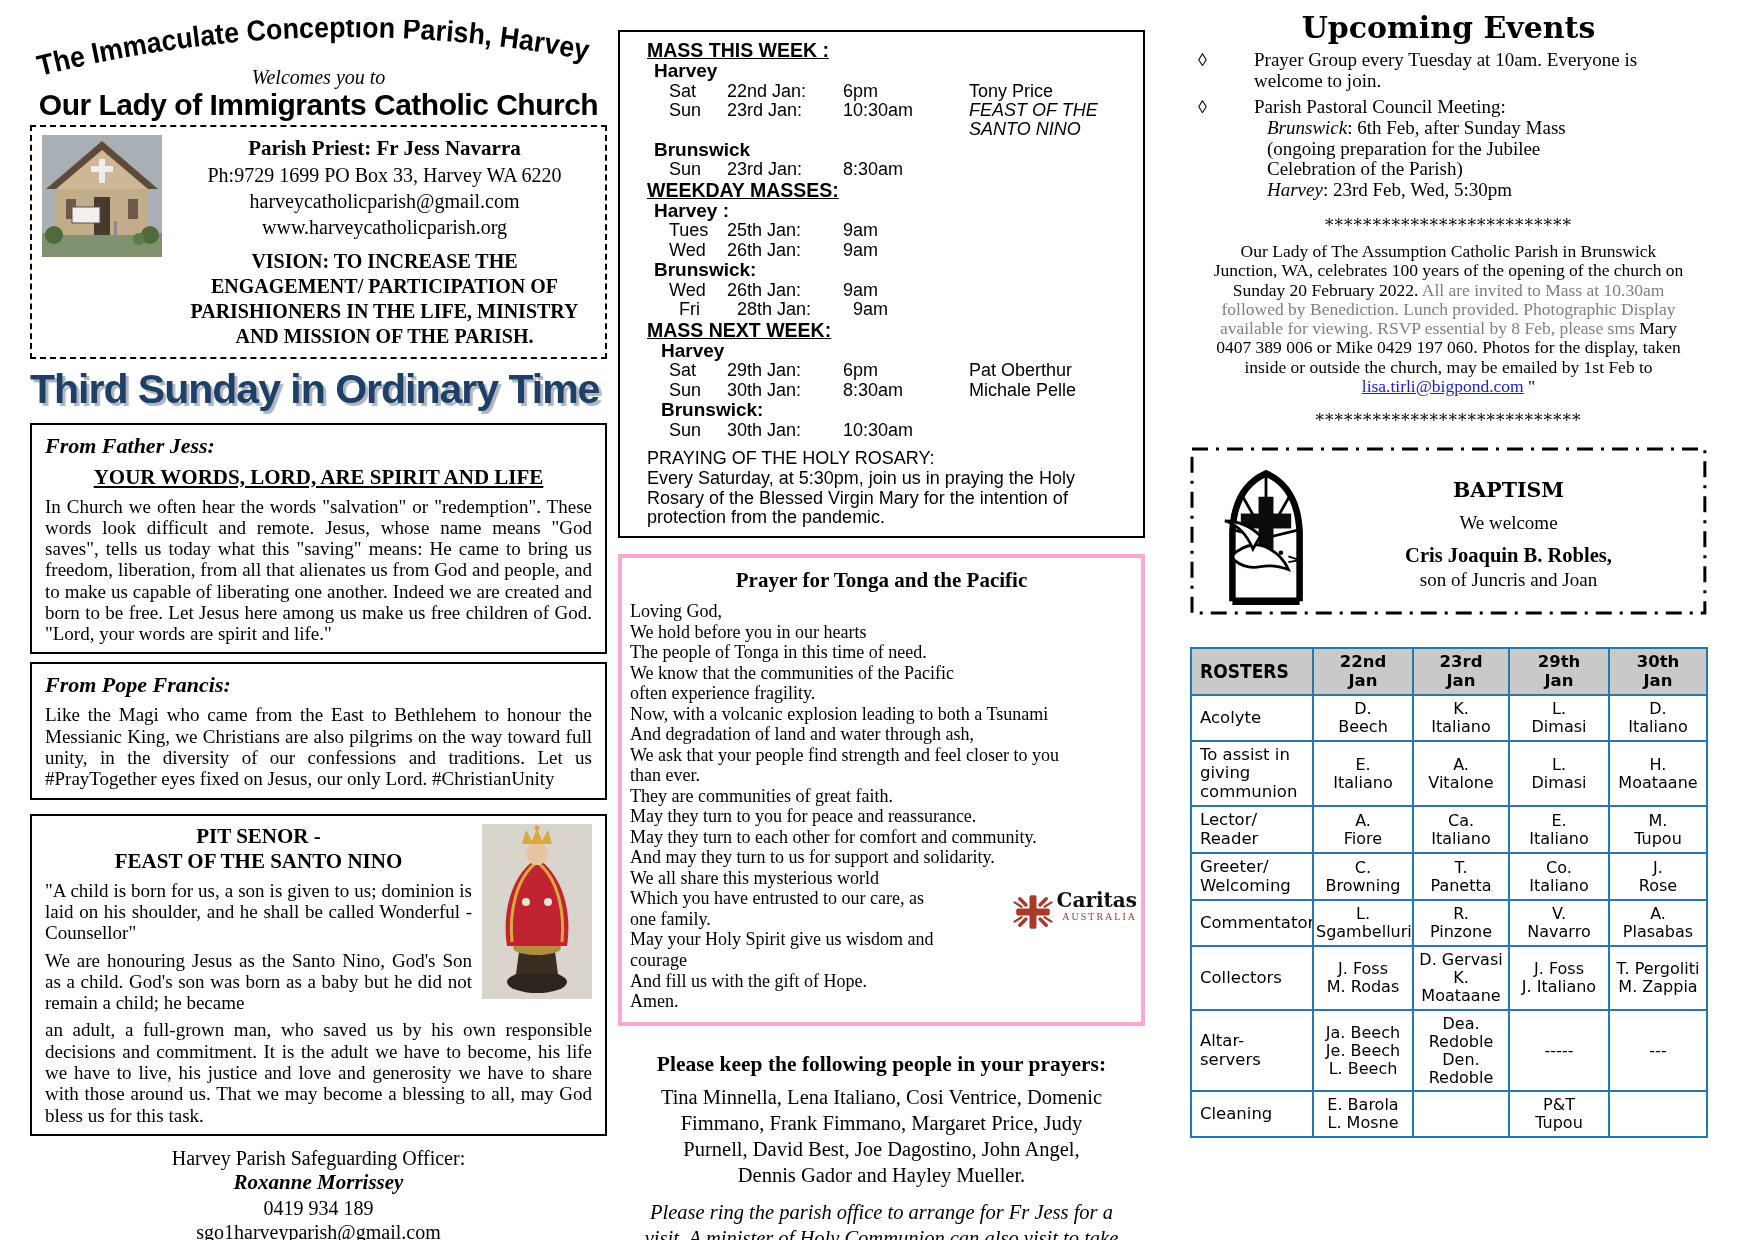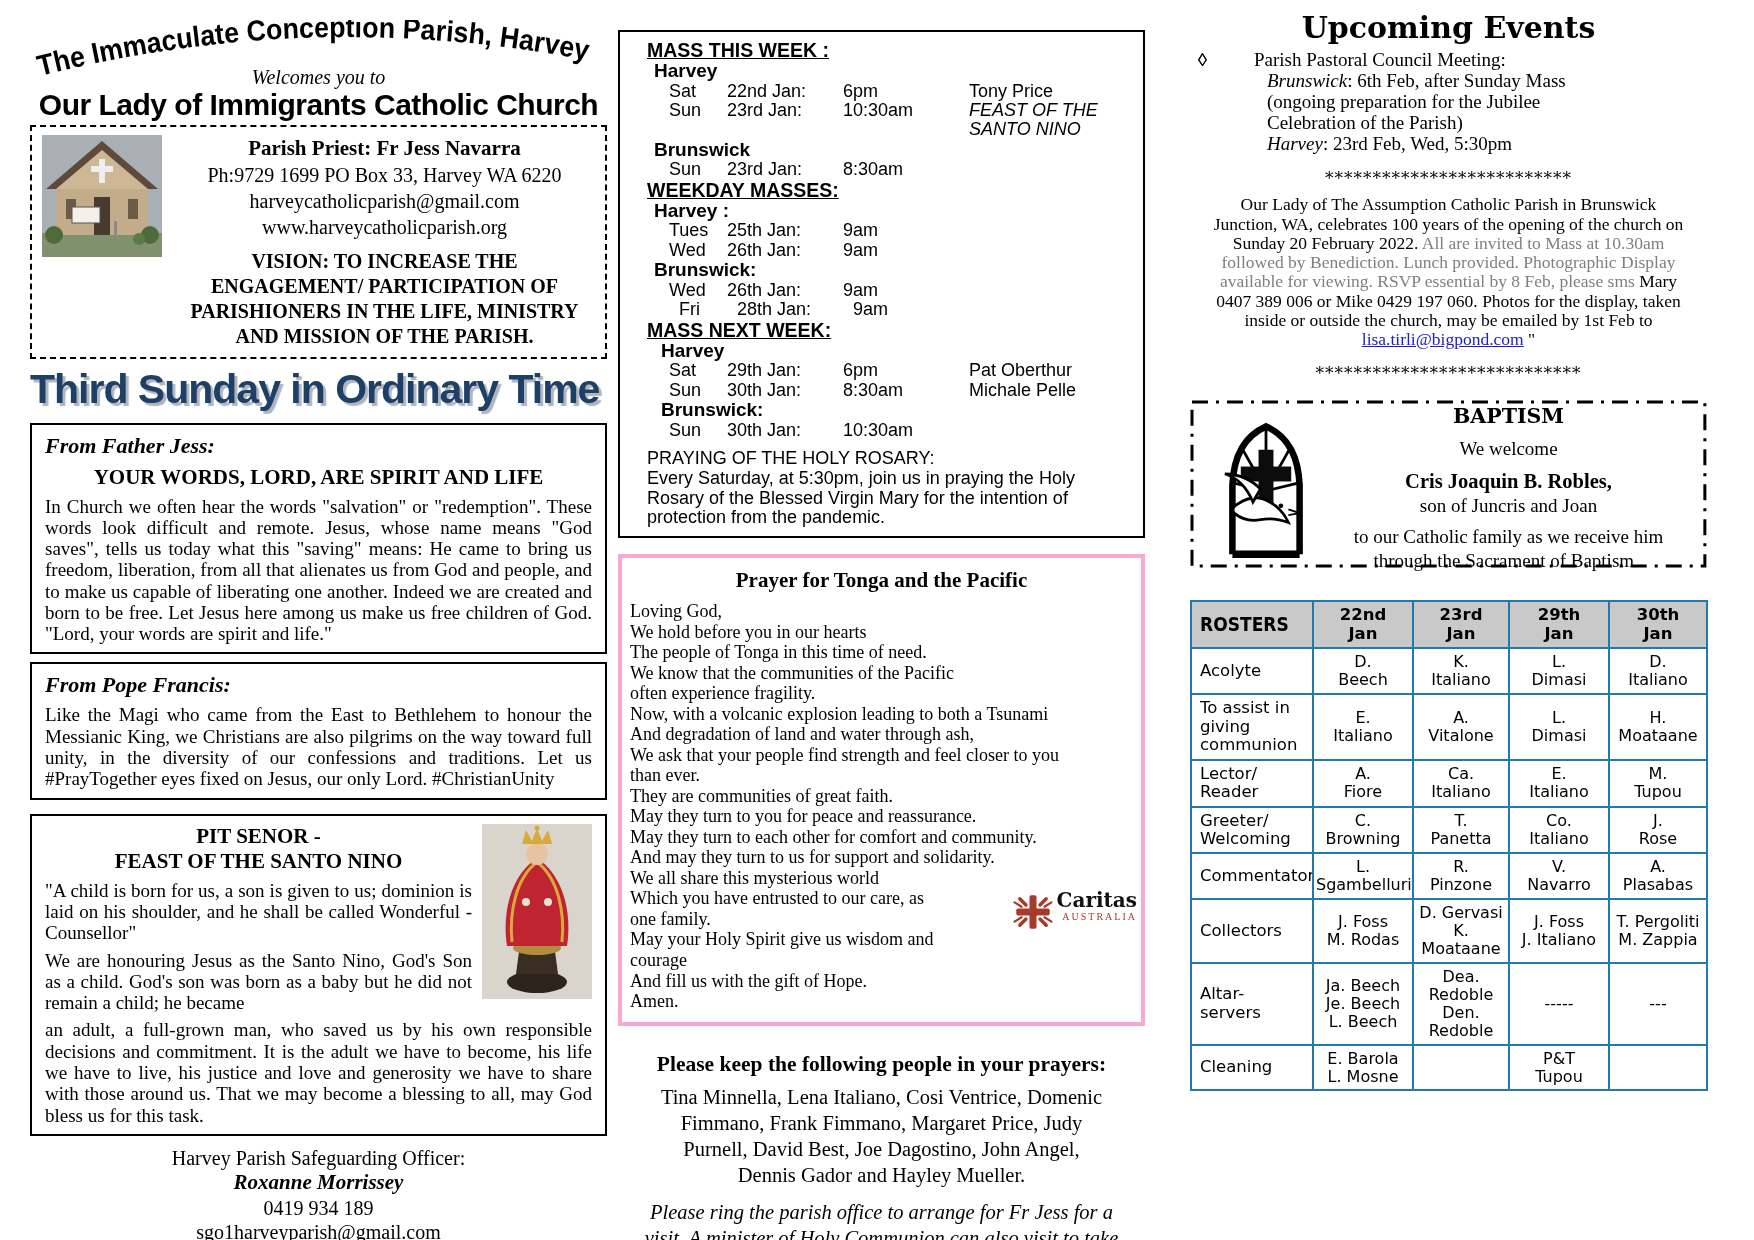--- a/index.html
+++ b/index.html
@@ -16,21 +16,21 @@
   .church-photo{width:120px;height:122px;flex:none;}
   .parish-info{flex:1;text-align:center;font-size:20px;line-height:1.3;}
   .priest{font-weight:bold;font-size:21px;}
   .vision{font-weight:bold;margin-top:9px;font-size:20px;line-height:1.25;}
   .banner{margin-top:8px;font-family:"Liberation Sans",sans-serif;font-weight:bold;font-size:41px;
           color:#1e3f66;letter-spacing:-1px;line-height:1.1;
           text-shadow:3px 3px 1px rgba(110,120,140,0.55);}
   .box{border:2px solid #000;padding:8px 13px;}
   .fj-box{margin-top:10px;}
   .box-heading{font-weight:bold;font-style:italic;font-size:22px;}
-  .fj-sub{text-align:center;font-weight:bold;font-size:21px;margin-top:6px;}
+  .fj-sub{text-align:center;font-weight:bold;font-size:21px;margin-top:6px;text-decoration:underline;}
   .body-text{font-size:19px;line-height:1.12;text-align:justify;margin-top:6px;}
   .pf-box{margin-top:8px;}
   .ps-box{margin-top:14px;}
   .ps-heading{text-align:center;font-weight:bold;font-size:21px;line-height:1.2;}
   .ps-img{float:right;width:110px;height:175px;margin-left:10px;margin-bottom:4px;}
   .safeguarding{margin-top:10px;text-align:center;font-size:20px;line-height:1.22;}
   .sg-name{font-weight:bold;font-style:italic;font-size:21px;}
   
   .col-mid{position:absolute;left:618px;top:30px;width:527px;}
   .mass-box{border:2px solid #000;padding:8px 27px;font-family:"Liberation Sans",sans-serif;
@@ -306,20 +306,21 @@
         <div>visit.  A minister of Holy Communion can also visit to take</div>
       </div>
   </div>
 
   <div class="col-right">
 
     <div class="events-title">Upcoming Events</div>
 
     <div class="event-item">
       <span class="diamond">◊</span>
+      <span>Prayer Group every Tuesday at 10am. Everyone is welcome to join.</span>
     </div>
     <div class="event-item">
       <span class="diamond">◊</span>
       <span>Parish Pastoral Council Meeting:</span>
       <div class="event-sub">
         <span class="it">Brunswick</span><span>: 6th Feb, after Sunday  Mass</span><br>
         <span>(ongoing preparation for the Jubilee</span><br>
         <span>Celebration of the Parish)</span><br>
         <span class="it">Harvey</span><span>: 23rd Feb, Wed, 5:30pm</span>
       </div>
@@ -352,21 +353,20 @@
         <path d="M46,90 Q36,66 16,60 Q38,60 54,76 Z" fill="#fff" stroke="#000" stroke-width="3"></path>
         <circle cx="76" cy="94" r="2.5" fill="#000"></circle>
         <path d="M84,98 L96,102 L84,104" fill="#fff" stroke="#000" stroke-width="2"></path>
         <path d="M24,146 L96,146" stroke="#000" stroke-width="8"></path>
       </svg>
       <div class="baptism-text">
         <div class="baptism-title">BAPTISM</div>
         <div class="baptism-l1">We welcome</div>
         <div class="baptism-name">Cris Joaquin B. Robles,</div>
         <div>son of Juncris and Joan</div>
-        <div class="baptism-l3">to our Catholic family as we  receive him through the  Sacrament of Baptism .</div>
       </div>
     </div>
 
     <table class="roster">
       <colgroup>
         <col style="width:122px">
           <col style="width:100px">
           <col style="width:96px">
           <col style="width:100px">
           <col style="width:98px">

